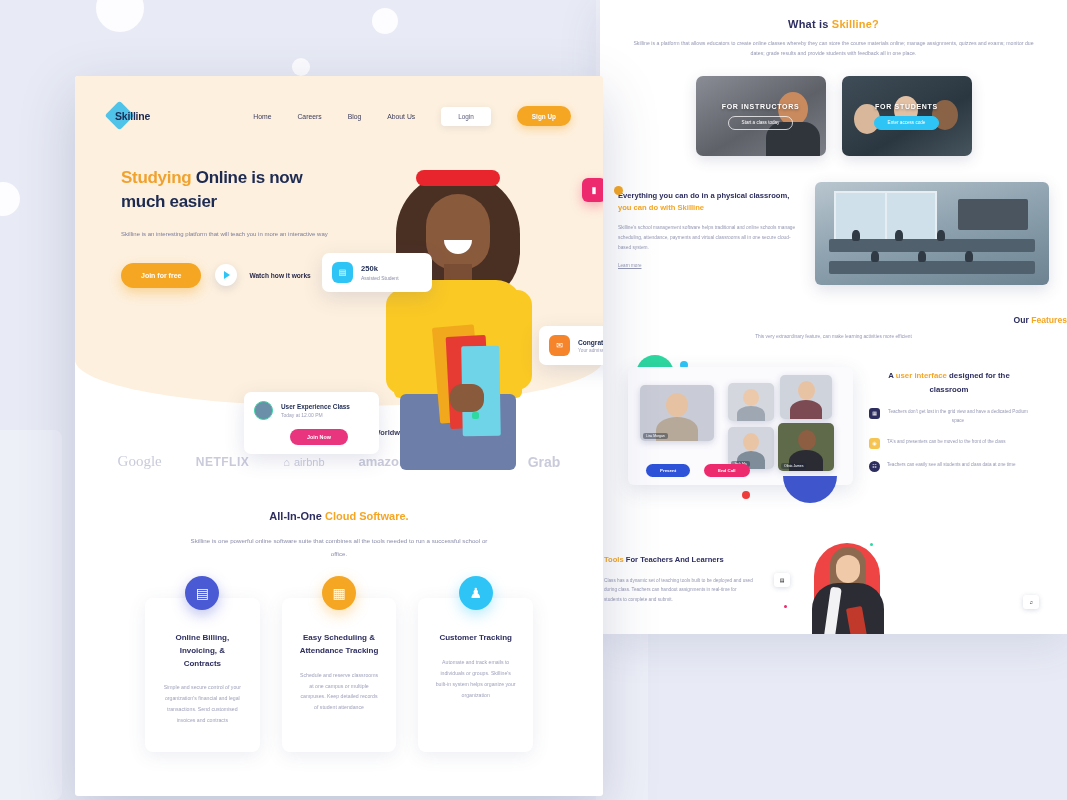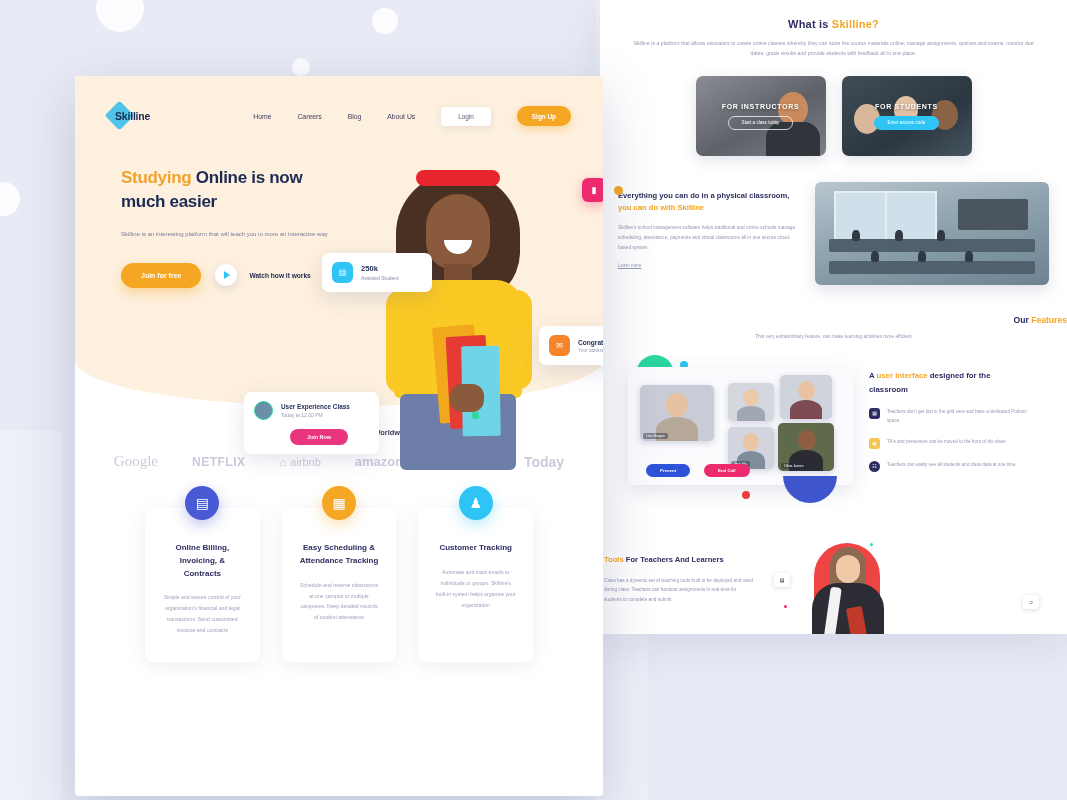--- a/index.html
+++ b/index.html
@@ -82,21 +82,21 @@
   .tile .body { position:absolute; border-radius:50% 50% 0 0; }
   .tile .name { position:absolute; left:3px; bottom:2px; font-size:3.4px; color:#fff; background:rgba(30,40,60,.45); padding:1px 3px; border-radius:2px;}
   .vbtn { position:absolute; font-size:4.4px; color:#fff; padding:4px 14px; border-radius:20px; font-weight:bold;}
   .vbtn.present { background:#2f53d8; left:18px; bottom:8px;}
   .vbtn.endcall { background:#ee2a6e; left:76px; bottom:8px;}
   .green-arch { position:absolute; left:22px; top:2px; width:38px; height:19px; background:#2ed8a0; border-radius:38px 38px 0 0;}
   .blue-dot   { position:absolute; left:66px; top:8px; width:8px; height:8px; border-radius:50%; background:#2ec5f6;}
   .red-dot    { position:absolute; left:128px; bottom:4px; width:8px; height:8px; border-radius:50%; background:#ee3b3b;}
   .blue-arch  { position:absolute; right:22px; bottom:0px; width:54px; height:27px; background:#3f55cc; border-radius:0 0 54px 54px;}
 
-  .r-ui-txt { width:160px; padding-top:16px;}
+  .r-ui-txt { width:160px; padding-top:16px;text-align:center;}
   .r-ui-h { font-size:7.8px; font-weight:bold; color:#2d2e5f; line-height:1.7;}
   .r-ui-h .accent { color:#f5a623; }
   .bullet { display:flex; gap:7px; margin-top:12px; align-items:flex-start;}
   .b-ico { width:11px; height:11px; border-radius:3px; flex-shrink:0; display:flex; align-items:center; justify-content:center; font-size:5px; color:#fff;}
   .b-ico.i1 { background:#2d2e5f; }
   .b-ico.i2 { background:#f5c451; }
   .b-ico.i3 { background:#2d2e5f; border-radius:50%;}
   .b-txt { font-size:4.6px; color:#9598b4; line-height:1.95;}
 
   
@@ -467,23 +467,29 @@
   <div class="trusted">Trusted by 5,000+ Companies Worldwide</div>
   <div class="logos">
     <div class="lg google">Google</div>
     <div class="lg netflix">NETFLIX</div>
     <div class="lg airbnb">
         <span>⌂</span>
         <span>airbnb</span>
       </div>
     <div class="lg amazon">amazon</div>
     <div class="lg facebook">facebook</div>
-    <div class="lg grab">Today</div>
-  </div>
-
+    <div class="lg grab">Grab</div>
+  </div>
+
+  <div class="aio">
+    <div class="aio-h">
+      <span>All-In-One </span><span class="accent">Cloud Software.</span>
+    </div>
+    <div class="aio-p">Skilline is one powerful online software suite that combines all the tools needed to run a successful school or office.</div>
+  </div>
 
   <div class="fcards">
     <div class="fc">
       <div class="fc-icon blue">▤</div>
       <div class="fc-h">Online Billing, Invoicing, &amp; Contracts</div>
       <div class="fc-p">Simple and secure control of your organization's financial and legal transactions. Send customised invoices and contracts</div>
     </div>
     <div class="fc">
       <div class="fc-icon orange">▦</div>
       <div class="fc-h">Easy Scheduling &amp; Attendance Tracking</div>

